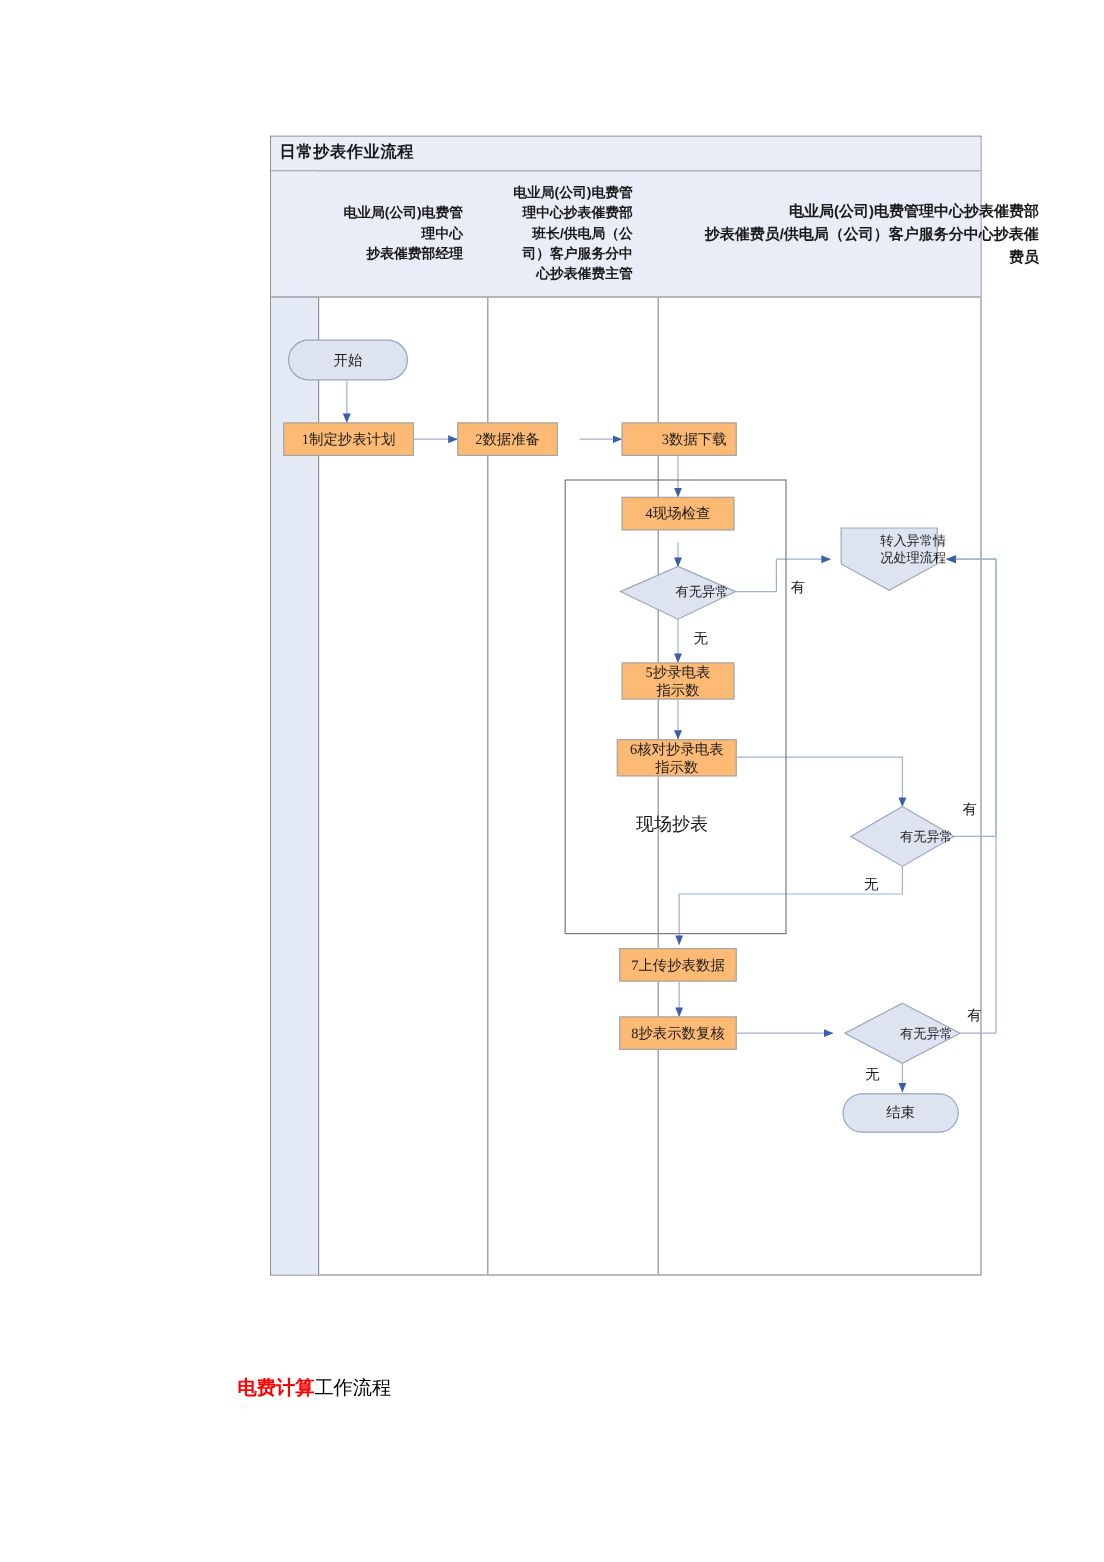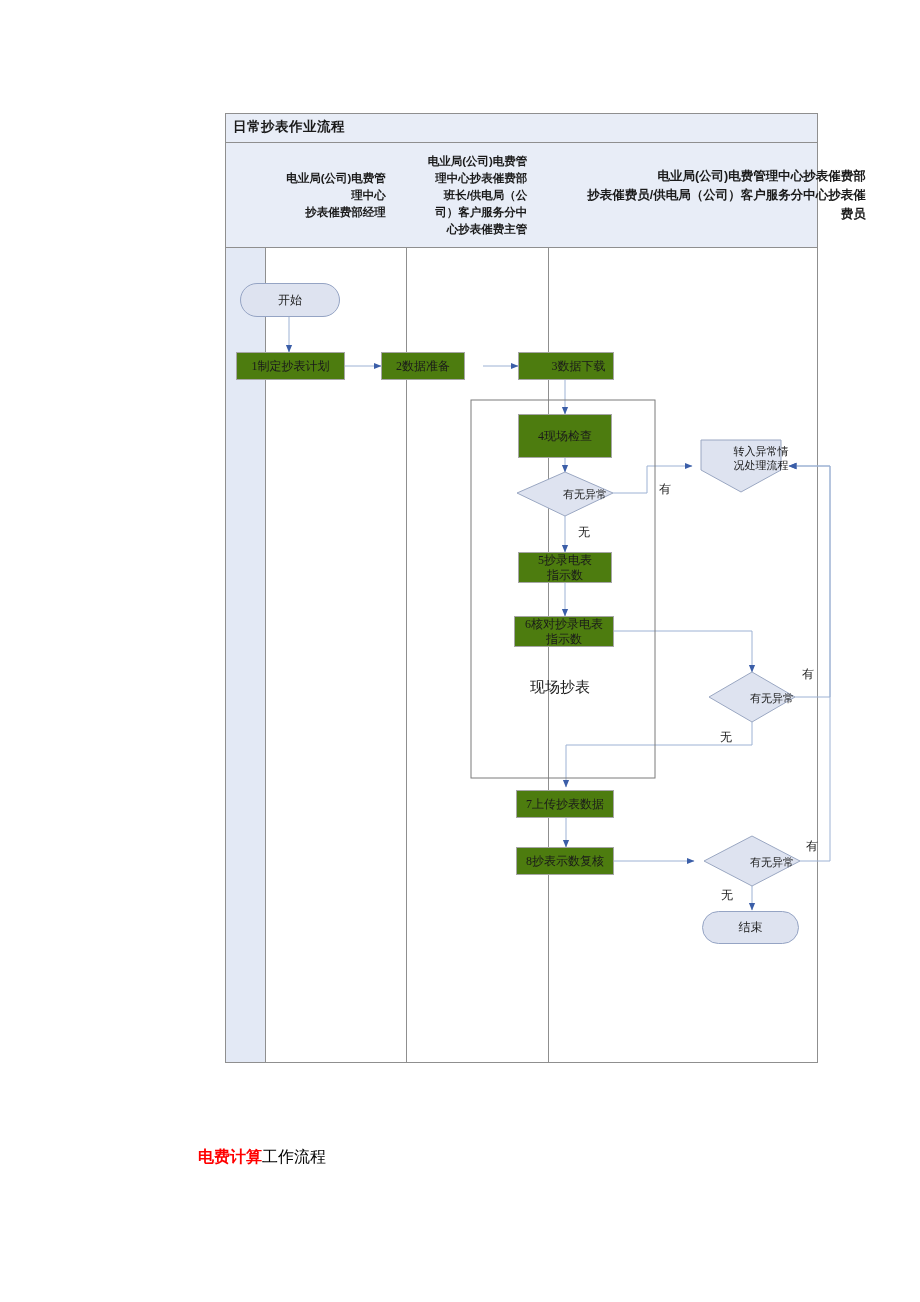--- a/index.html
+++ b/index.html
@@ -54,21 +54,21 @@
   .canvas{position:absolute;left:0;top:0;width:920px;height:1302px;pointer-events:none;}
   .canvas svg{position:absolute;left:0;top:0;}
 
   .node{
     position:absolute;box-sizing:border-box;
     display:flex;align-items:center;justify-content:center;text-align:center;
     font-family:"Liberation Serif","DejaVu Serif",serif;
     font-size:12px;line-height:15px;color:#1a1a1a;
   }
   .proc{
-    border:1px solid #a6a6a6;background:#4d7c0f;
+    border:1px solid #a6a6a6;background:#fdba74;
   }
   .term{
     background:#dee3f0;border:1px solid #95a4c4;border-radius:22px;
   }
   .grouplabel{
     position:absolute;font-family:"Liberation Serif","DejaVu Serif",serif;
     font-size:15px;color:#1a1a1a;
   }
   .edgelabel{
     position:absolute;font-family:"Liberation Serif","DejaVu Serif",serif;
@@ -181,21 +181,21 @@
 </div>
 
 <div class="node term" style="left:240px;top:283px;width:100px;height:34px;">开始</div>
 
 <div class="node proc" style="left:236px;top:352px;width:109px;height:28px;">1制定抄表计划</div>
 
 <div class="node proc" style="left:381px;top:352px;width:84px;height:28px;">2数据准备</div>
 
 <div class="node proc" style="left:518px;top:352px;width:96px;height:28px;padding-left:25px;">3数据下载</div>
 
-<div class="node proc" style="left:518px;top:414px;width:94px;height:44px;">4现场检查</div>
+<div class="node proc" style="left:518px;top:414px;width:94px;height:28px;">4现场检查</div>
 
 <div class="node proc" style="left:518px;top:552px;width:94px;height:31px;">
   <span>
     <span>5抄录电表</span><br>
     <span>指示数</span>
   </span>
 </div>
 
 <div class="node proc" style="left:514px;top:616px;width:100px;height:31px;">
   <span>

